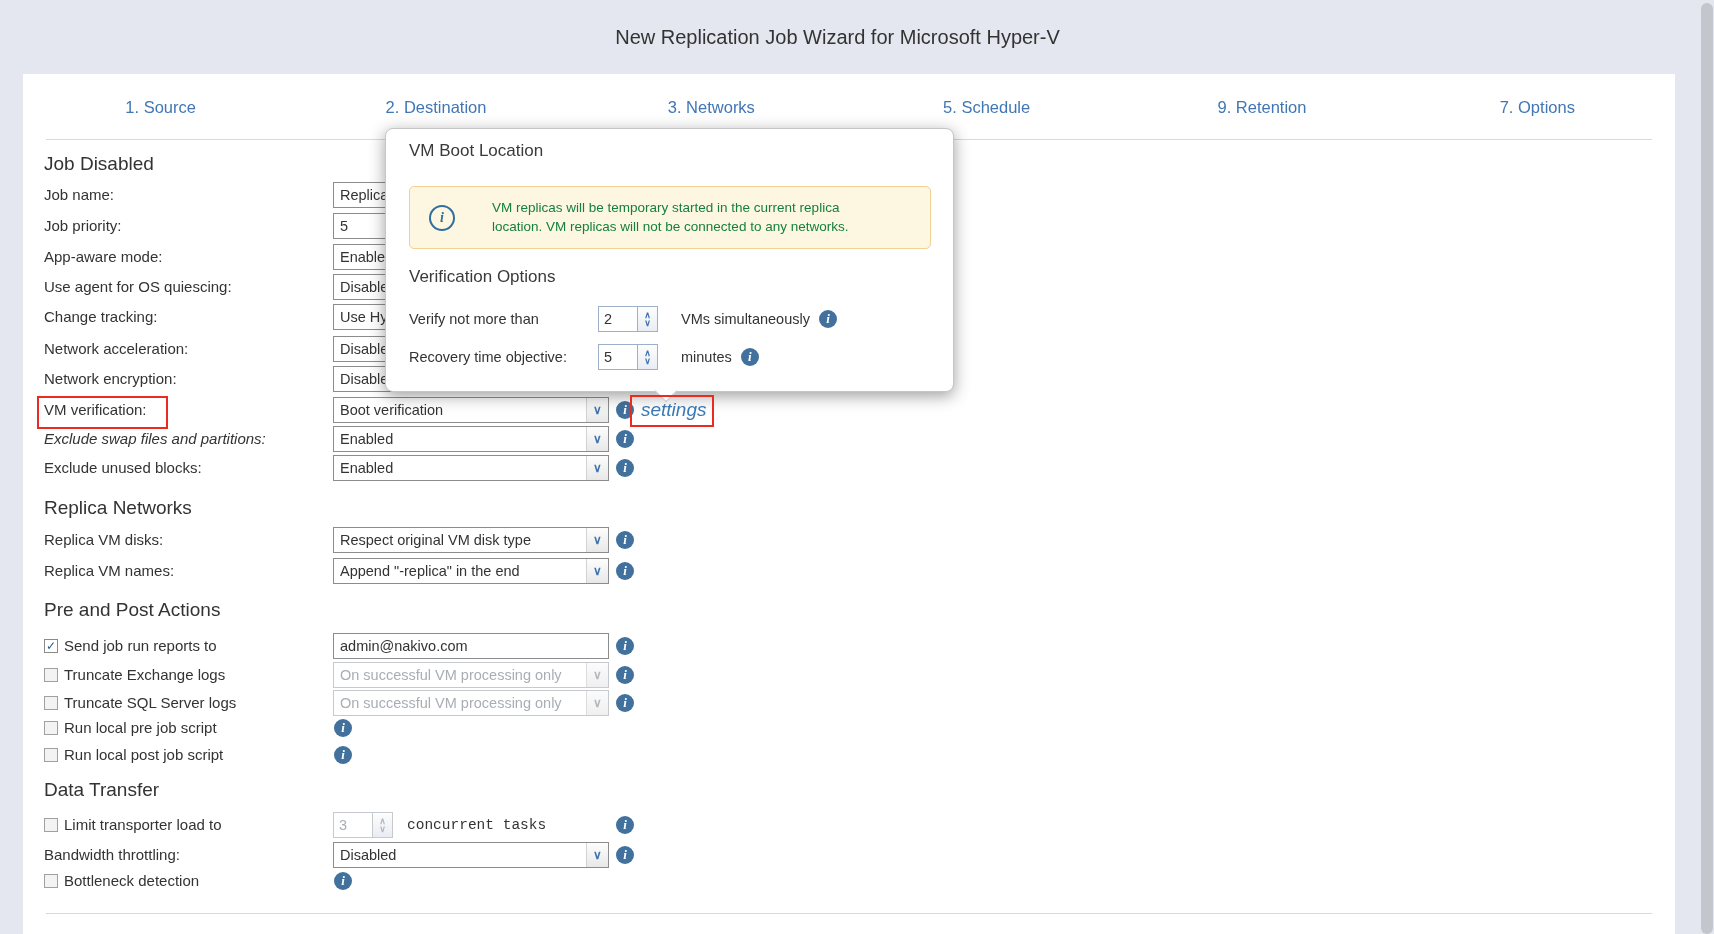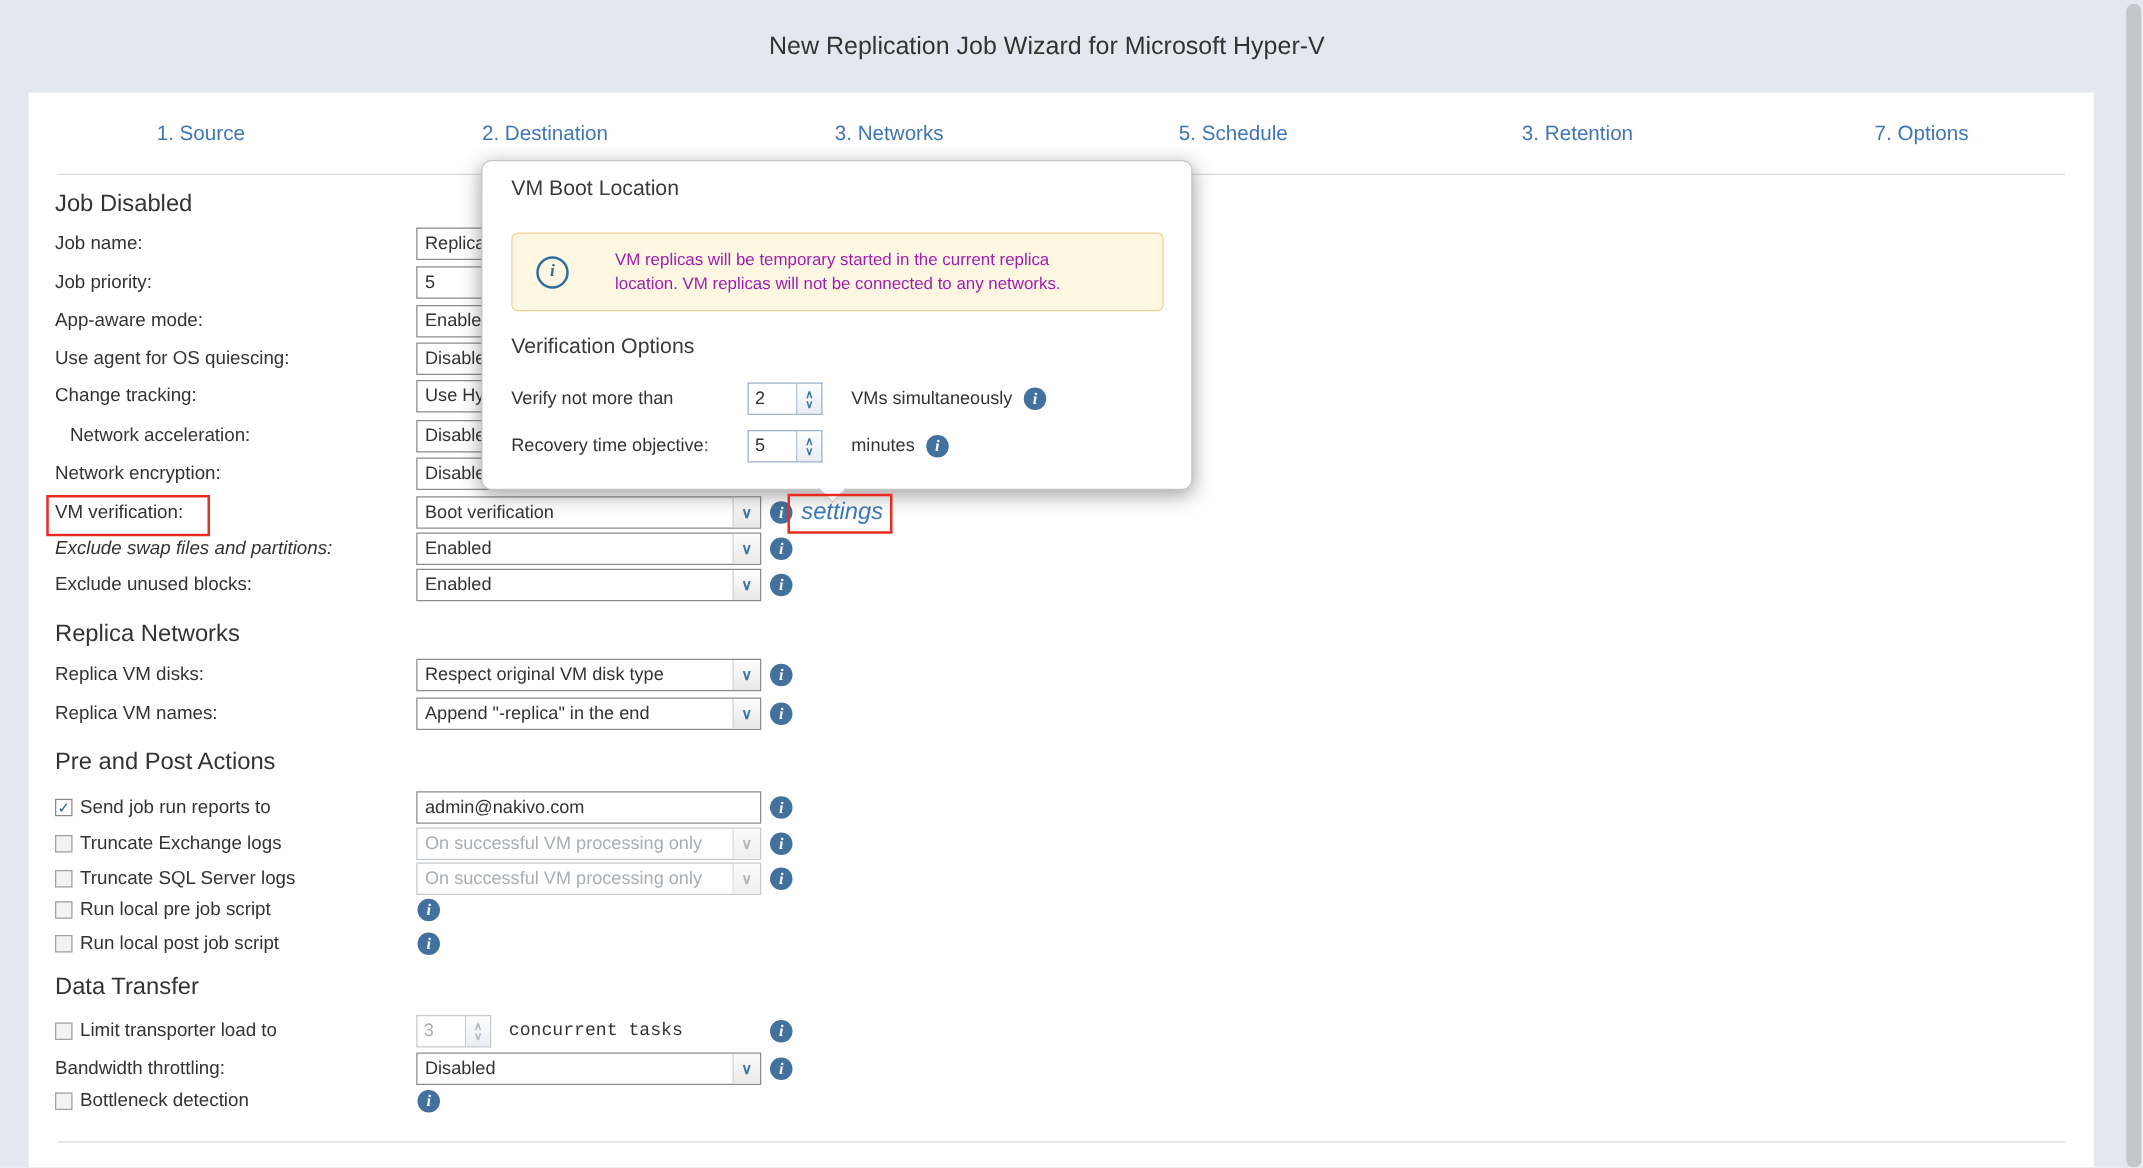--- a/index.html
+++ b/index.html
@@ -41,42 +41,42 @@
   .popup{position:absolute;left:385px;top:128px;width:567px;height:262px;background:#fff;
          border:1px solid #c6c6c6;border-radius:8px;box-shadow:0 4px 16px rgba(40,40,40,.45);z-index:30;}
   .popup-tail{position:absolute;left:272px;bottom:-8px;width:15px;height:15px;background:#fff;
          border-right:1px solid #c6c6c6;border-bottom:1px solid #c6c6c6;transform:rotate(45deg);}
   .popup h2{position:absolute;left:23px;margin:0;font-size:17px;font-weight:normal;color:#3a3a3a;}
   .banner{position:absolute;left:23px;top:57px;width:522px;height:63px;box-sizing:border-box;
          background:#fdf7e2;border:1px solid #f0d193;border-radius:5px;}
   .banner .bicon{position:absolute;left:19px;top:18px;width:26px;height:26px;box-sizing:border-box;
          border:2px solid #2f6f9f;border-radius:50%;color:#2f6f9f;text-align:center;line-height:22px;
          font-family:"Liberation Serif",serif;font-style:italic;font-weight:bold;font-size:14px;}
-  .banner .btext{position:absolute;left:82px;top:11px;font-size:13.5px;line-height:19px;color:#a21caf;}
+  .banner .btext{position:absolute;left:82px;top:11px;font-size:13.5px;line-height:19px;color:#15803d;}
   .prow-label{position:absolute;left:23px;height:26px;line-height:26px;font-size:14.5px;color:#333;}
   .prow-right{position:absolute;left:295px;height:26px;display:flex;align-items:center;font-size:14.5px;color:#333;}
   .prow-right .pinfo{position:static;margin-left:9px;}
   .redbox{position:absolute;border:2px solid #e92b21;z-index:40;background:transparent;}
   .scroll-thumb{position:absolute;left:1701px;top:3px;width:12px;height:931px;border-radius:6px;
          background:#c3c6cc;z-index:50;}
 </style>
 </head>
 <body>
 
 <div class="screen">
 
   <div class="page-title">New Replication Job Wizard for Microsoft Hyper-V</div>
 
   <div class="panel">
     <div class="tabs">
       <div class="tab">1. Source</div>
       <div class="tab">2. Destination</div>
       <div class="tab">3. Networks</div>
       <div class="tab">5. Schedule</div>
-      <div class="tab">3. Retention</div>
+      <div class="tab">9. Retention</div>
       <div class="tab">7. Options</div>
     </div>
     <div class="hr" style="left:23px;top:65px;width:1606px;"></div>
     <div class="hr" style="left:23px;top:839px;width:1606px;"></div>
   </div>
 
   <div class="sec" style="top:153px;">Job Disabled</div>
 
   <div class="lbl" style="top:182px;">Job name:</div>
   <div class="ctrl" style="top:182px;">
@@ -99,21 +99,21 @@
       <span class="val">Disabled</span>
       <span class="arrow">∨</span>
     </div>
 
   <div class="lbl" style="top:304px;">Change tracking:</div>
   <div class="ctrl" style="top:304px;">
       <span class="val">Use Hyper-V RCT</span>
       <span class="arrow">∨</span>
     </div>
 
-  <div class="lbl" style="top:336px;margin-left:12px;">Network acceleration:</div>
+  <div class="lbl" style="top:336px;">Network acceleration:</div>
   <div class="ctrl" style="top:336px;">
       <span class="val">Disabled</span>
       <span class="arrow">∨</span>
     </div>
 
   <div class="lbl" style="top:366px;">Network encryption:</div>
   <div class="ctrl" style="top:366px;">
       <span class="val">Disabled</span>
       <span class="arrow">∨</span>
     </div>

